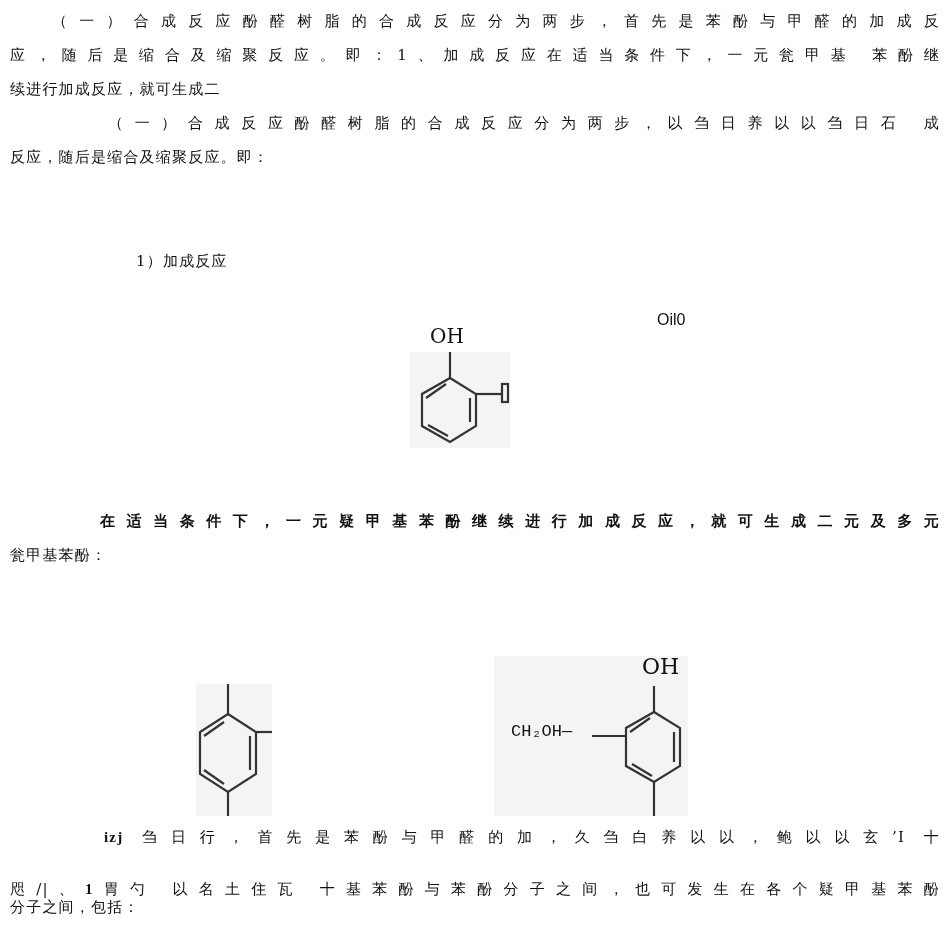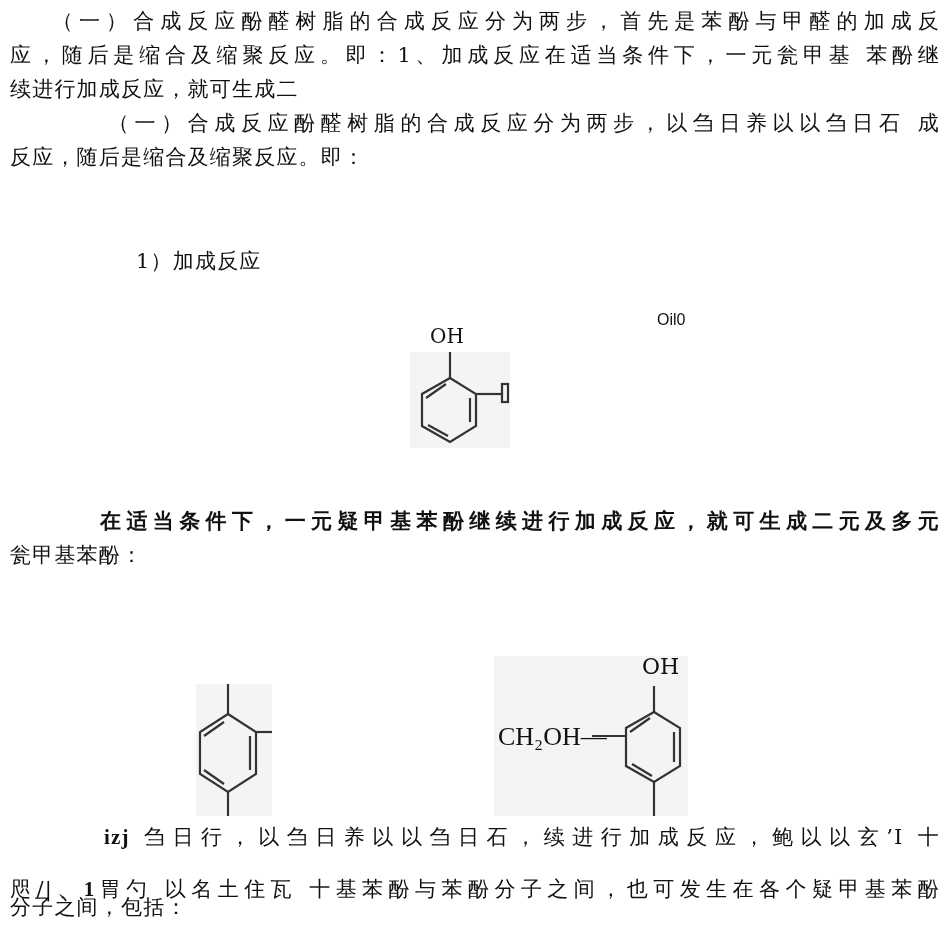--- a/index.html
+++ b/index.html
@@ -3,21 +3,21 @@
 <meta charset="utf-8">
 <style>
   html, body { margin: 0; padding: 0; background: #ffffff; }
   body {
     width: 950px; height: 950px; position: relative; overflow: hidden;
     font-family: "DejaVu Serif", "Liberation Serif", serif;
     color: #111111;
   }
   .line {
     position: absolute; left: 10px; right: 10px;
-    font-size: 21px; line-height: 34px; height: 34px;
+    font-size: 15px; line-height: 34px; height: 34px;
     white-space: nowrap; letter-spacing: 1.2px;
   }
   .justify { text-align: justify; text-align-last: justify; }
   .bold-latin { font-weight: bold; font-family: Liberation Serif, serif; }
   .img-block {
     position: absolute;
     background: #f4f4f4;
   }
   .img-block svg { display: block; }
   .oil-label {
@@ -76,23 +76,23 @@
       <line x1="160" y1="30" x2="160" y2="56"></line>
       <polyline points="160,56 186,72 186,110 160,126 132,110 132,72 160,56"></polyline>
       <line x1="180" y1="76" x2="180" y2="106"></line>
       <line x1="136" y1="76" x2="156" y2="62"></line>
       <line x1="138" y1="108" x2="158" y2="120"></line>
       <line x1="98" y1="80" x2="132" y2="80"></line>
       <line x1="160" y1="126" x2="160" y2="160"></line>
     </g>
   </svg>
   <div class="oil-label" style="left:148px; top:-2px; font-family:'DejaVu Serif','Liberation Serif',serif; font-size:22px;">OH</div>
-  <div class="oil-label" style="left:4px; top:66px; font-family:Liberation Serif, serif; font-size:26px;">CH₂OH—</div>
+  <div class="oil-label" style="left:17px; top:66px; font-family:Liberation Mono, monospace; font-size:17px;">CH₂OH—</div>
 </div>
 
 <div class="line justify" style="top:820px; left:104px;">
   <span class="bold-latin">izj</span>
-  <span>刍日行，以刍日养以以刍日石，续进行加成反应，鲍以以玄’I 十</span>
+  <span>刍日行，首先是苯酚与甲醛的加，久刍白养以以，鲍以以玄’I 十</span>
 </div>
 <div class="line justify" style="top:856px;margin-top:16px;">
   <span>咫/|、</span><span class="bold-latin">1</span><span>胃勺 以名土住瓦 十基苯酚与苯酚分子之间，也可发生在各个疑甲基苯酚</span>
 </div>
 <div class="line" style="top:890px;">分子之间，包括：</div>
 
 </body></html>

